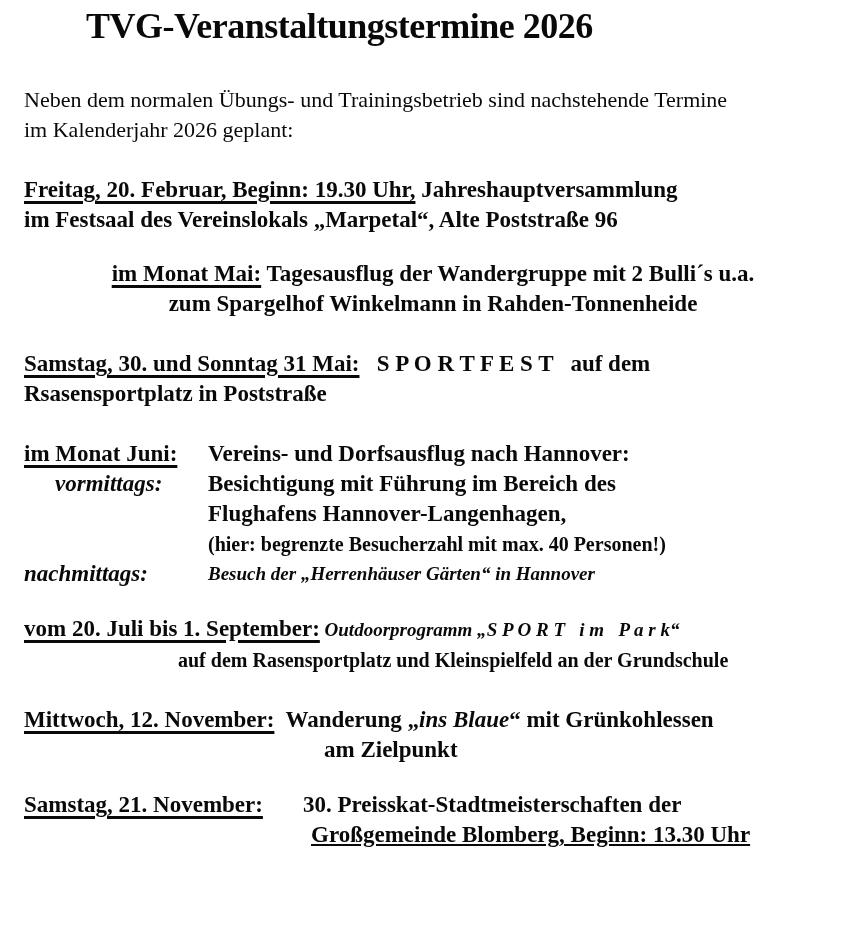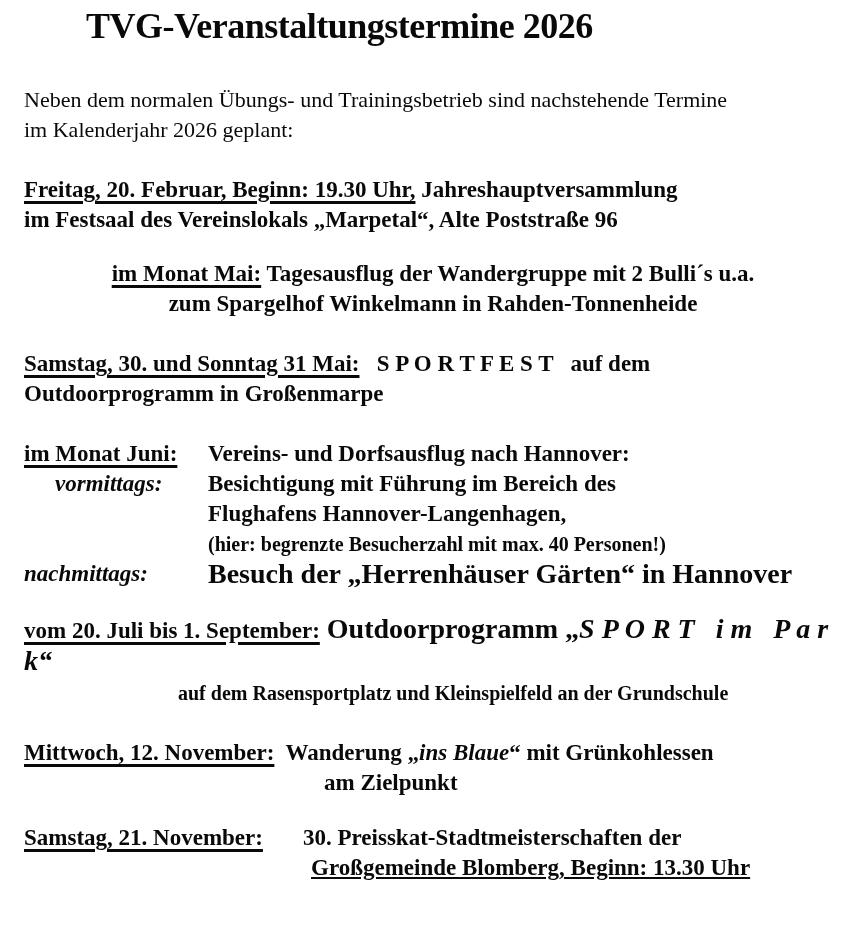--- a/index.html
+++ b/index.html
@@ -36,21 +36,21 @@
     font-weight: 700;
     line-height: 30px;
   }
   .line { white-space: pre-wrap; }
   .u {
     text-decoration: underline;
     text-decoration-thickness: 2.5px;
     text-underline-offset: 4px;
   }
   .it { font-style: italic; }
-  .mid { font-size: 28px; }
+  .mid { font-size: 19px; font-style: italic; }
   .small { font-size: 20px; }
   .mt30 { margin-top: 30px; }
   .mt32 { margin-top: 24px; text-align: center; }
   .mt25 { margin-top: 25px; }
   .grid-juni {
     display: grid;
     grid-template-columns: 184px 1fr;
   }
   .grid-nov {
     display: grid;
@@ -78,21 +78,21 @@
     <div class="line">im Festsaal des Vereinslokals „Marpetal“, Alte Poststraße 96</div>
   </section>
 
   <section class="event mt32">
     <div class="line"><span class="u">im Monat Mai:</span><span> Tagesausflug der Wandergruppe mit 2 Bulli´s u.a.</span></div>
     <div class="line">zum Spargelhof Winkelmann in Rahden-Tonnenheide</div>
   </section>
 
   <section class="event mt30">
     <div class="line"><span class="u">Samstag, 30. und Sonntag 31 Mai:</span><span>   S P O R T F E S T   auf dem</span></div>
-    <div class="line">Outdoorprogramm in Großenmarpe</div>
+    <div class="line">Rsasensportplatz in Poststraße</div>
   </section>
 
   <section class="event mt30 grid-juni">
     <div class="gl"><span class="u">im Monat Juni:</span></div>
     <div class="gc">Vereins- und Dorfsausflug nach Hannover:</div>
 
     <div class="gl it lbl-indent">vormittags:</div>
     <div class="gc">Besichtigung mit Führung im Bereich des</div>
 
     <div class="gl"></div>

